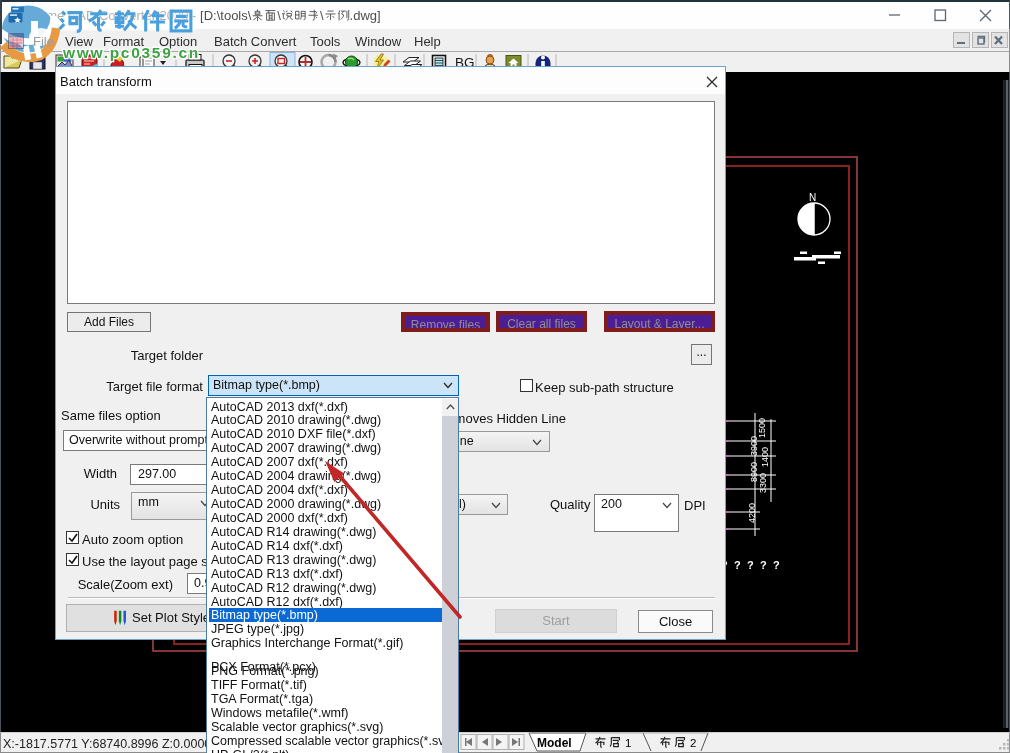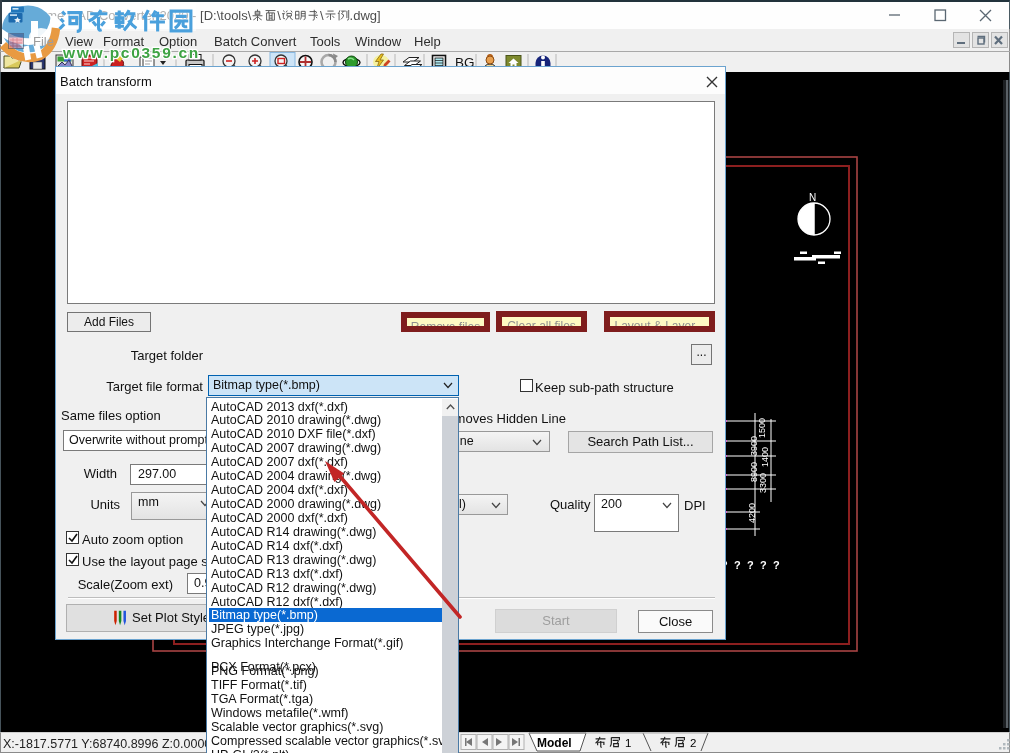--- a/index.html
+++ b/index.html
@@ -16,21 +16,21 @@
 
 #statusbar{left:0;top:732px;width:1010px;height:21px;background:#f0f0f0;border-top:1px solid #cfcfcf;border-left:1px solid #8a8a8a;border-right:1px solid #8a8a8a;border-bottom:1px solid #8a8a8a}
 #coords{left:3px;top:737px;font-size:12.5px;color:#222;white-space:nowrap}
 
 #dlg{left:55px;top:66px;width:671px;height:574px;background:#f0f0f0;border:1px solid #6ba3cf}
 #dlgtitle{left:0;top:0;width:669px;height:27px;background:#fdfdfd}
 #dlgname{left:4px;top:7px;font-size:13px;color:#111}
 .lbl{position:absolute;font-size:13px;color:#111;white-space:nowrap}
 .field{position:absolute;background:#fff;border:1px solid #7a7a7a;font-size:12.5px;color:#111}
 .btn{position:absolute;background:#ececec;border:1px solid #747474;font-size:12px;color:#111;text-align:center;white-space:nowrap;overflow:hidden}
-.btnd{position:absolute;background:#fef9c3;border:6px solid #7f1d1d;font-size:12px;color:#8f8f8f;text-align:center;white-space:nowrap;overflow:hidden}
+.btnd{position:absolute;background:#4c1d95;border:4px solid #7f1d1d;font-size:12px;color:#8f8f8f;text-align:center;white-space:nowrap;overflow:hidden}
 .cb{position:absolute;width:13px;height:13px;background:#fff;border:1px solid #333}
 svg.cjk13{width:13px;height:13px;vertical-align:-2px}
 svg.cjk13 use{stroke:#4d4d4d;stroke-width:7}
 
 #ddl{left:206px;top:397px;width:253px;height:356px;background:#fff;border:1px solid #4a7aa5;border-bottom:none}
 .it{position:absolute;left:2px;width:233px;height:14px;font-size:12.5px;color:#111;padding-left:2px;white-space:nowrap;overflow:hidden}
 #ddsb{left:235px;top:1px;width:16px;height:354px;background:#cdd1d7}
 </style></head><body>
 <svg width="0" height="0" style="position:absolute">
   <defs>
@@ -426,21 +426,20 @@
     <div class="lbl" style="left:26px;top:487px">Use the layout page size to print</div>
     <div class="lbl" style="right:552px;top:510px">Scale(Zoom ext)</div>
     <div class="field" style="left:131px;top:506px;width:84px;height:21px;line-height:19px;padding-left:6px">0.95</div>
 
     <div class="cb" style="left:365px;top:343px"></div>
     <div class="lbl" style="left:382px;top:344px">Removes Hidden Line</div>
     <div class="field" style="left:345px;top:364px;width:149px;height:21px;line-height:19px;padding-left:5px;background:linear-gradient(#f4f4f4,#e3e3e3);border:1px solid #999">Hidden Line
       <svg style="position:absolute;right:7px;top:7px" width="10" height="7" viewBox="0 0 10 7">
           <path d="M1 1 L5 5.5 L9 1" stroke="#444" stroke-width="1.2" fill="none"></path>
         </svg></div>
-    <div class="btn" style="left:512px;top:364px;width:145px;height:22px;line-height:20px;background:#e4e4e4;border:1px solid #a5a5a5;font-size:13px">Search Path List...</div>
     <div class="field" style="left:391px;top:427px;width:61px;height:21px;line-height:19px;padding-left:4px;background:linear-gradient(#f4f4f4,#e3e3e3);border:1px solid #999">al)
       <svg style="position:absolute;right:6px;top:7px" width="10" height="7" viewBox="0 0 10 7">
           <path d="M1 1 L5 5.5 L9 1" stroke="#444" stroke-width="1.2" fill="none"></path>
         </svg></div>
     <div class="lbl" style="left:494px;top:430px">Quality</div>
     <div class="field" style="left:538px;top:427px;width:85px;height:38px;line-height:19px;padding-left:6px">200
       <svg style="position:absolute;right:6px;top:7px" width="10" height="7" viewBox="0 0 10 7">
           <path d="M1 1 L5 5.5 L9 1" stroke="#444" stroke-width="1.2" fill="none"></path>
         </svg></div>
     <div class="lbl" style="left:628px;top:431px">DPI</div>

